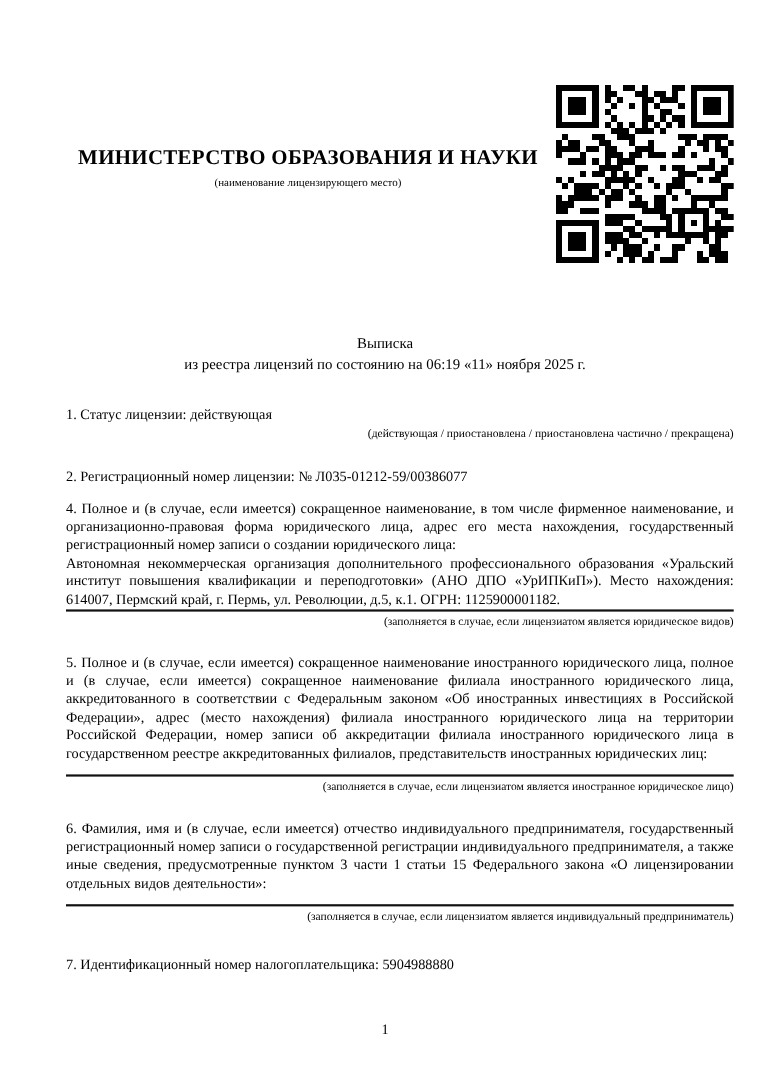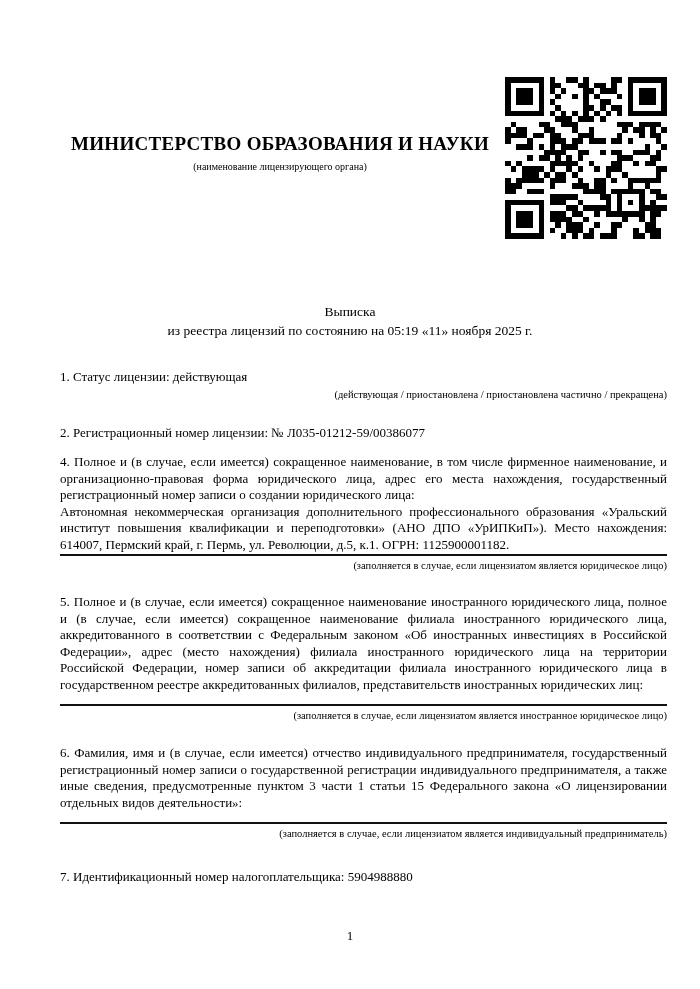--- a/index.html
+++ b/index.html
@@ -94,45 +94,45 @@
     font-size: 13px;
   }
 </style>
 </head>
 <body>
 
 <div class="page">
 
   <div class="header">
     <div class="h-line">МИНИСТЕРСТВО ОБРАЗОВАНИЯ И НАУКИ</div>
-    <div class="h-note">(наименование лицензирующего органа)</div>
+    <div class="h-note">(наименование лицензирующего место)</div>
   </div>
 
   <div class="qr">
     <svg id="qr-svg" viewBox="0 0 29 29" shape-rendering="crispEdges">
         <path d="M0 0h1v1h-1zM1 0h1v1h-1zM2 0h1v1h-1zM3 0h1v1h-1zM4 0h1v1h-1zM5 0h1v1h-1zM6 0h1v1h-1zM8 0h1v1h-1zM11 0h1v1h-1zM12 0h1v1h-1zM14 0h1v1h-1zM19 0h1v1h-1zM20 0h1v1h-1zM22 0h1v1h-1zM23 0h1v1h-1zM24 0h1v1h-1zM25 0h1v1h-1zM26 0h1v1h-1zM27 0h1v1h-1zM28 0h1v1h-1zM0 1h1v1h-1zM6 1h1v1h-1zM8 1h1v1h-1zM9 1h1v1h-1zM13 1h1v1h-1zM14 1h1v1h-1zM16 1h1v1h-1zM17 1h1v1h-1zM19 1h1v1h-1zM22 1h1v1h-1zM28 1h1v1h-1zM0 2h1v1h-1zM2 2h1v1h-1zM3 2h1v1h-1zM4 2h1v1h-1zM6 2h1v1h-1zM8 2h1v1h-1zM10 2h1v1h-1zM14 2h1v1h-1zM15 2h1v1h-1zM17 2h1v1h-1zM18 2h1v1h-1zM19 2h1v1h-1zM22 2h1v1h-1zM24 2h1v1h-1zM25 2h1v1h-1zM26 2h1v1h-1zM28 2h1v1h-1zM0 3h1v1h-1zM2 3h1v1h-1zM3 3h1v1h-1zM4 3h1v1h-1zM6 3h1v1h-1zM9 3h1v1h-1zM12 3h1v1h-1zM14 3h1v1h-1zM16 3h1v1h-1zM20 3h1v1h-1zM22 3h1v1h-1zM24 3h1v1h-1zM25 3h1v1h-1zM26 3h1v1h-1zM28 3h1v1h-1zM0 4h1v1h-1zM2 4h1v1h-1zM3 4h1v1h-1zM4 4h1v1h-1zM6 4h1v1h-1zM8 4h1v1h-1zM14 4h1v1h-1zM17 4h1v1h-1zM18 4h1v1h-1zM22 4h1v1h-1zM24 4h1v1h-1zM25 4h1v1h-1zM26 4h1v1h-1zM28 4h1v1h-1zM0 5h1v1h-1zM6 5h1v1h-1zM9 5h1v1h-1zM14 5h1v1h-1zM15 5h1v1h-1zM17 5h1v1h-1zM19 5h1v1h-1zM20 5h1v1h-1zM22 5h1v1h-1zM28 5h1v1h-1zM0 6h1v1h-1zM1 6h1v1h-1zM2 6h1v1h-1zM3 6h1v1h-1zM4 6h1v1h-1zM5 6h1v1h-1zM6 6h1v1h-1zM8 6h1v1h-1zM10 6h1v1h-1zM12 6h1v1h-1zM14 6h1v1h-1zM16 6h1v1h-1zM18 6h1v1h-1zM20 6h1v1h-1zM22 6h1v1h-1zM23 6h1v1h-1zM24 6h1v1h-1zM25 6h1v1h-1zM26 6h1v1h-1zM27 6h1v1h-1zM28 6h1v1h-1zM9 7h1v1h-1zM10 7h1v1h-1zM11 7h1v1h-1zM13 7h1v1h-1zM14 7h1v1h-1zM15 7h1v1h-1zM17 7h1v1h-1zM1 8h1v1h-1zM6 8h1v1h-1zM7 8h1v1h-1zM10 8h1v1h-1zM11 8h1v1h-1zM12 8h1v1h-1zM20 8h1v1h-1zM21 8h1v1h-1zM22 8h1v1h-1zM24 8h1v1h-1zM25 8h1v1h-1zM26 8h1v1h-1zM27 8h1v1h-1zM0 9h1v1h-1zM2 9h1v1h-1zM3 9h1v1h-1zM7 9h1v1h-1zM8 9h1v1h-1zM12 9h1v1h-1zM15 9h1v1h-1zM21 9h1v1h-1zM23 9h1v1h-1zM24 9h1v1h-1zM26 9h1v1h-1zM28 9h1v1h-1zM0 10h1v1h-1zM1 10h1v1h-1zM2 10h1v1h-1zM3 10h1v1h-1zM5 10h1v1h-1zM6 10h1v1h-1zM8 10h1v1h-1zM9 10h1v1h-1zM13 10h1v1h-1zM14 10h1v1h-1zM15 10h1v1h-1zM20 10h1v1h-1zM24 10h1v1h-1zM26 10h1v1h-1zM27 10h1v1h-1zM0 11h1v1h-1zM4 11h1v1h-1zM8 11h1v1h-1zM9 11h1v1h-1zM10 11h1v1h-1zM12 11h1v1h-1zM13 11h1v1h-1zM15 11h1v1h-1zM16 11h1v1h-1zM17 11h1v1h-1zM19 11h1v1h-1zM20 11h1v1h-1zM22 11h1v1h-1zM27 11h1v1h-1zM2 12h1v1h-1zM3 12h1v1h-1zM4 12h1v1h-1zM6 12h1v1h-1zM8 12h1v1h-1zM10 12h1v1h-1zM11 12h1v1h-1zM12 12h1v1h-1zM25 12h1v1h-1zM28 12h1v1h-1zM7 13h1v1h-1zM8 13h1v1h-1zM9 13h1v1h-1zM10 13h1v1h-1zM13 13h1v1h-1zM14 13h1v1h-1zM17 13h1v1h-1zM19 13h1v1h-1zM20 13h1v1h-1zM23 13h1v1h-1zM24 13h1v1h-1zM25 13h1v1h-1zM27 13h1v1h-1zM4 14h1v1h-1zM6 14h1v1h-1zM7 14h1v1h-1zM9 14h1v1h-1zM11 14h1v1h-1zM13 14h1v1h-1zM20 14h1v1h-1zM21 14h1v1h-1zM22 14h1v1h-1zM26 14h1v1h-1zM27 14h1v1h-1zM0 15h1v1h-1zM2 15h1v1h-1zM8 15h1v1h-1zM9 15h1v1h-1zM10 15h1v1h-1zM11 15h1v1h-1zM12 15h1v1h-1zM15 15h1v1h-1zM19 15h1v1h-1zM20 15h1v1h-1zM23 15h1v1h-1zM25 15h1v1h-1zM26 15h1v1h-1zM1 16h1v1h-1zM3 16h1v1h-1zM4 16h1v1h-1zM5 16h1v1h-1zM6 16h1v1h-1zM8 16h1v1h-1zM11 16h1v1h-1zM13 16h1v1h-1zM16 16h1v1h-1zM18 16h1v1h-1zM19 16h1v1h-1zM20 16h1v1h-1zM27 16h1v1h-1zM28 16h1v1h-1zM3 17h1v1h-1zM4 17h1v1h-1zM5 17h1v1h-1zM7 17h1v1h-1zM9 17h1v1h-1zM10 17h1v1h-1zM12 17h1v1h-1zM18 17h1v1h-1zM21 17h1v1h-1zM27 17h1v1h-1zM0 18h1v1h-1zM2 18h1v1h-1zM3 18h1v1h-1zM4 18h1v1h-1zM5 18h1v1h-1zM6 18h1v1h-1zM8 18h1v1h-1zM9 18h1v1h-1zM10 18h1v1h-1zM13 18h1v1h-1zM16 18h1v1h-1zM17 18h1v1h-1zM19 18h1v1h-1zM22 18h1v1h-1zM23 18h1v1h-1zM24 18h1v1h-1zM25 18h1v1h-1zM26 18h1v1h-1zM27 18h1v1h-1zM0 19h1v1h-1zM1 19h1v1h-1zM2 19h1v1h-1zM8 19h1v1h-1zM12 19h1v1h-1zM13 19h1v1h-1zM14 19h1v1h-1zM16 19h1v1h-1zM17 19h1v1h-1zM22 19h1v1h-1zM25 19h1v1h-1zM0 20h1v1h-1zM1 20h1v1h-1zM4 20h1v1h-1zM5 20h1v1h-1zM6 20h1v1h-1zM14 20h1v1h-1zM15 20h1v1h-1zM16 20h1v1h-1zM17 20h1v1h-1zM19 20h1v1h-1zM20 20h1v1h-1zM21 20h1v1h-1zM22 20h1v1h-1zM23 20h1v1h-1zM24 20h1v1h-1zM26 20h1v1h-1zM27 20h1v1h-1zM8 21h1v1h-1zM9 21h1v1h-1zM10 21h1v1h-1zM11 21h1v1h-1zM12 21h1v1h-1zM17 21h1v1h-1zM18 21h1v1h-1zM20 21h1v1h-1zM24 21h1v1h-1zM27 21h1v1h-1zM28 21h1v1h-1zM0 22h1v1h-1zM1 22h1v1h-1zM2 22h1v1h-1zM3 22h1v1h-1zM4 22h1v1h-1zM5 22h1v1h-1zM6 22h1v1h-1zM8 22h1v1h-1zM9 22h1v1h-1zM10 22h1v1h-1zM13 22h1v1h-1zM18 22h1v1h-1zM20 22h1v1h-1zM22 22h1v1h-1zM24 22h1v1h-1zM26 22h1v1h-1zM0 23h1v1h-1zM6 23h1v1h-1zM11 23h1v1h-1zM12 23h1v1h-1zM14 23h1v1h-1zM15 23h1v1h-1zM16 23h1v1h-1zM17 23h1v1h-1zM18 23h1v1h-1zM20 23h1v1h-1zM24 23h1v1h-1zM25 23h1v1h-1zM26 23h1v1h-1zM27 23h1v1h-1zM28 23h1v1h-1zM0 24h1v1h-1zM2 24h1v1h-1zM3 24h1v1h-1zM4 24h1v1h-1zM6 24h1v1h-1zM8 24h1v1h-1zM9 24h1v1h-1zM10 24h1v1h-1zM12 24h1v1h-1zM13 24h1v1h-1zM16 24h1v1h-1zM18 24h1v1h-1zM19 24h1v1h-1zM20 24h1v1h-1zM21 24h1v1h-1zM22 24h1v1h-1zM23 24h1v1h-1zM24 24h1v1h-1zM26 24h1v1h-1zM27 24h1v1h-1zM0 25h1v1h-1zM2 25h1v1h-1zM3 25h1v1h-1zM4 25h1v1h-1zM6 25h1v1h-1zM8 25h1v1h-1zM9 25h1v1h-1zM10 25h1v1h-1zM11 25h1v1h-1zM14 25h1v1h-1zM21 25h1v1h-1zM24 25h1v1h-1zM26 25h1v1h-1zM0 26h1v1h-1zM2 26h1v1h-1zM3 26h1v1h-1zM4 26h1v1h-1zM6 26h1v1h-1zM9 26h1v1h-1zM11 26h1v1h-1zM12 26h1v1h-1zM13 26h1v1h-1zM16 26h1v1h-1zM19 26h1v1h-1zM20 26h1v1h-1zM25 26h1v1h-1zM26 26h1v1h-1zM0 27h1v1h-1zM6 27h1v1h-1zM8 27h1v1h-1zM11 27h1v1h-1zM12 27h1v1h-1zM13 27h1v1h-1zM15 27h1v1h-1zM19 27h1v1h-1zM23 27h1v1h-1zM25 27h1v1h-1zM26 27h1v1h-1zM27 27h1v1h-1zM0 28h1v1h-1zM1 28h1v1h-1zM2 28h1v1h-1zM3 28h1v1h-1zM4 28h1v1h-1zM5 28h1v1h-1zM6 28h1v1h-1zM10 28h1v1h-1zM12 28h1v1h-1zM14 28h1v1h-1zM15 28h1v1h-1zM17 28h1v1h-1zM18 28h1v1h-1zM19 28h1v1h-1zM23 28h1v1h-1zM24 28h1v1h-1zM26 28h1v1h-1zM27 28h1v1h-1z" fill="#000000"></path>
       </svg>
   </div>
 
   <div class="title">
     <div>Выписка</div>
-    <div>из реестра лицензий по состоянию на 05:19 «11» ноября 2025 г.</div>
+    <div>из реестра лицензий по состоянию на 06:19 «11» ноября 2025 г.</div>
   </div>
 
   <div class="main">
     <div class="line">1. Статус лицензии: действующая</div>
     <div class="note">(действующая / приостановлена / приостановлена частично / прекращена)</div>
 
     <div class="line m2">2. Регистрационный номер лицензии: № Л035-01212-59/00386077</div>
 
 
     <div class="para m4">4. Полное и (в случае, если имеется) сокращенное наименование, в том числе фирменное наименование, и организационно-правовая форма юридического лица, адрес его места нахождения, государственный регистрационный номер записи о создании юридического лица:</div>
     <div class="para">Автономная некоммерческая организация дополнительного профессионального образования «Уральский институт повышения квалификации и переподготовки» (АНО ДПО «УрИПКиП»). Место нахождения: 614007, Пермский край, г. Пермь, ул. Революции, д.5, к.1. ОГРН: 1125900001182.</div>
     <div class="rule"></div>
-    <div class="note">(заполняется в случае, если лицензиатом является юридическое лицо)</div>
+    <div class="note">(заполняется в случае, если лицензиатом является юридическое видов)</div>
 
     <div class="para m5">5. Полное и (в случае, если имеется) сокращенное наименование иностранного юридического лица, полное и (в случае, если имеется) сокращенное наименование филиала иностранного юридического лица, аккредитованного в соответствии с Федеральным законом «Об иностранных инвестициях в Российской Федерации», адрес (место нахождения) филиала иностранного юридического лица на территории Российской Федерации, номер записи об аккредитации филиала иностранного юридического лица в государственном реестре аккредитованных филиалов, представительств иностранных юридических лиц:</div>
     <div class="blank"></div>
     <div class="rule"></div>
     <div class="note">(заполняется в случае, если лицензиатом является иностранное юридическое лицо)</div>
 
     <div class="para m6">6. Фамилия, имя и (в случае, если имеется) отчество индивидуального предпринимателя, государственный регистрационный номер записи о государственной регистрации индивидуального предпринимателя, а также иные сведения, предусмотренные пунктом 3 части 1 статьи 15 Федерального закона «О лицензировании отдельных видов деятельности»:</div>
     <div class="blank"></div>
     <div class="rule"></div>
     <div class="note">(заполняется в случае, если лицензиатом является индивидуальный предприниматель)</div>

